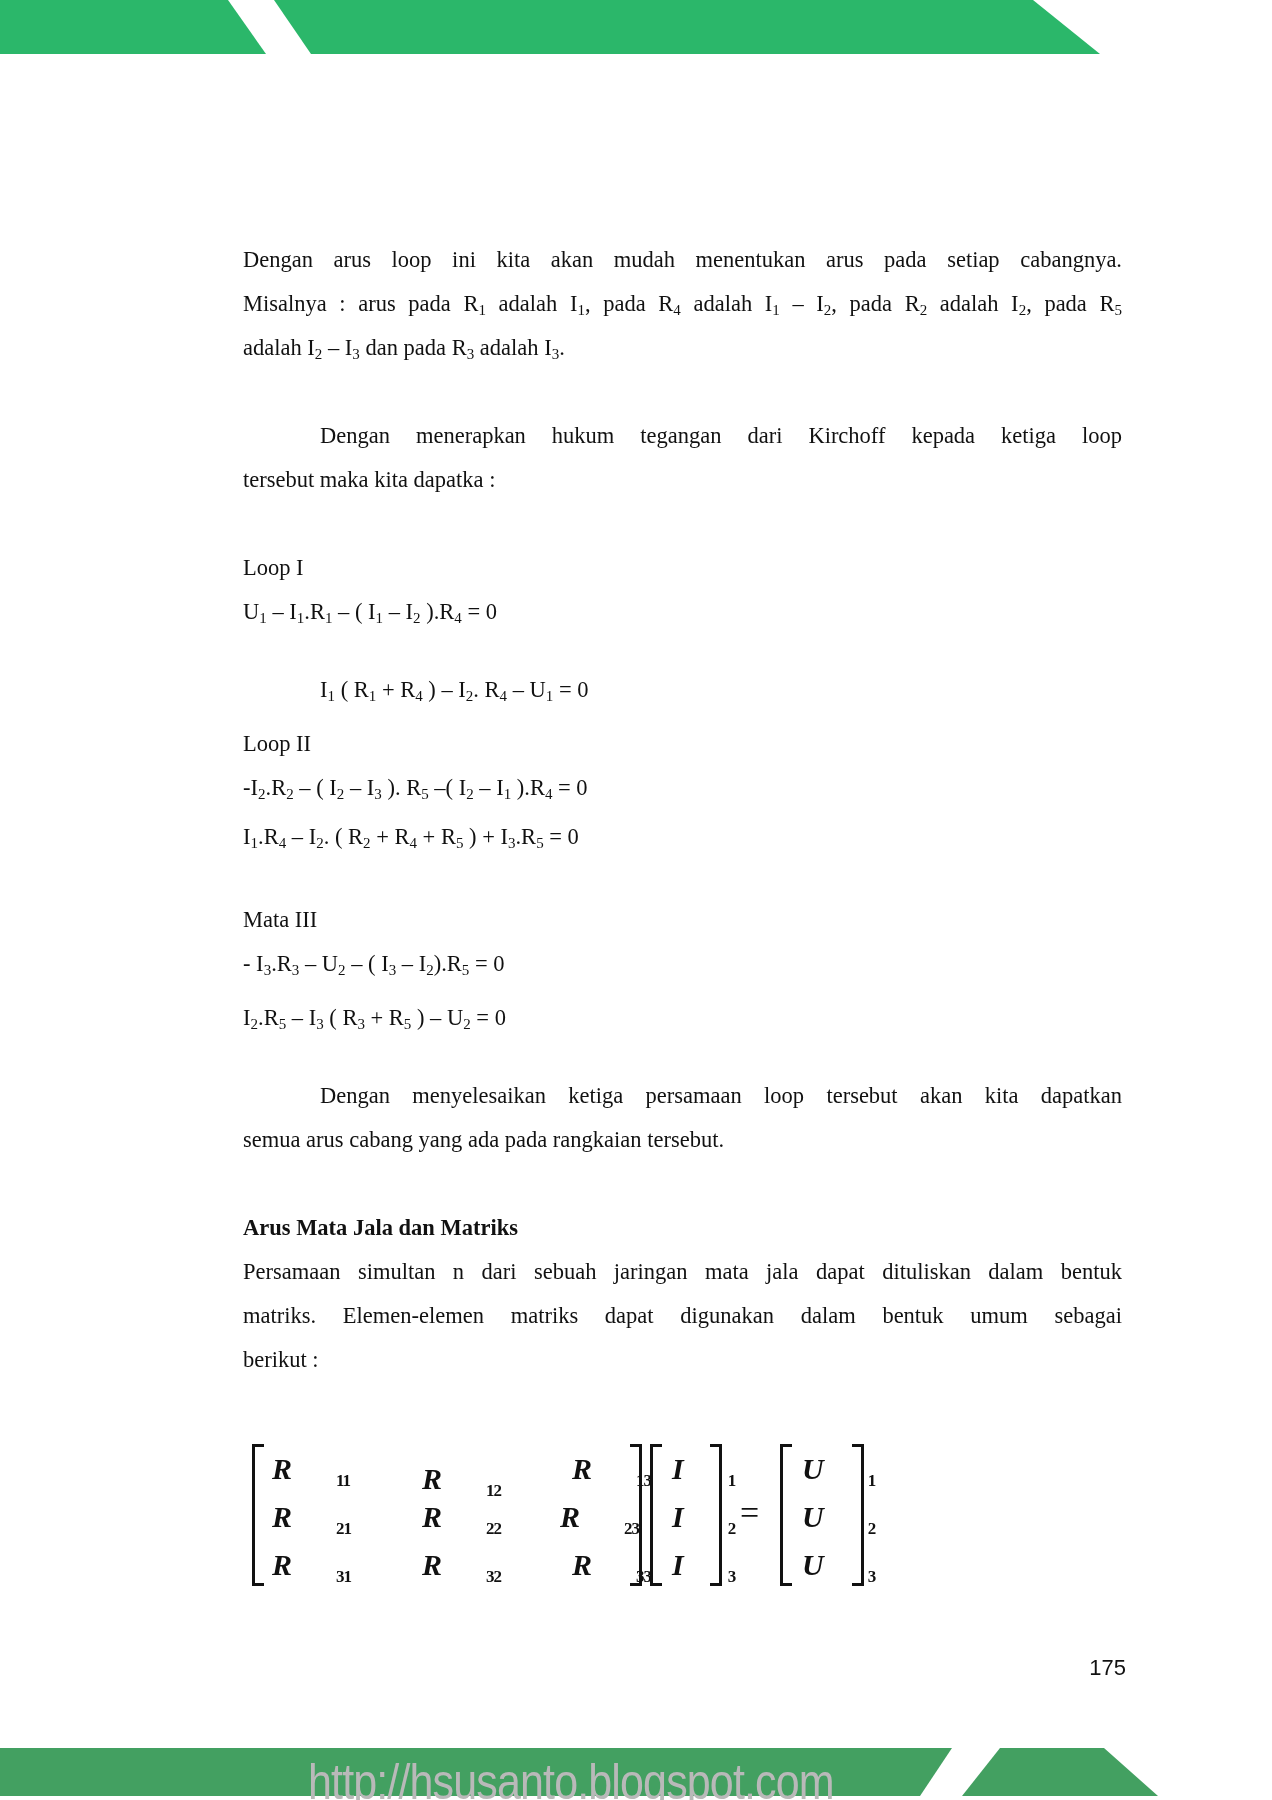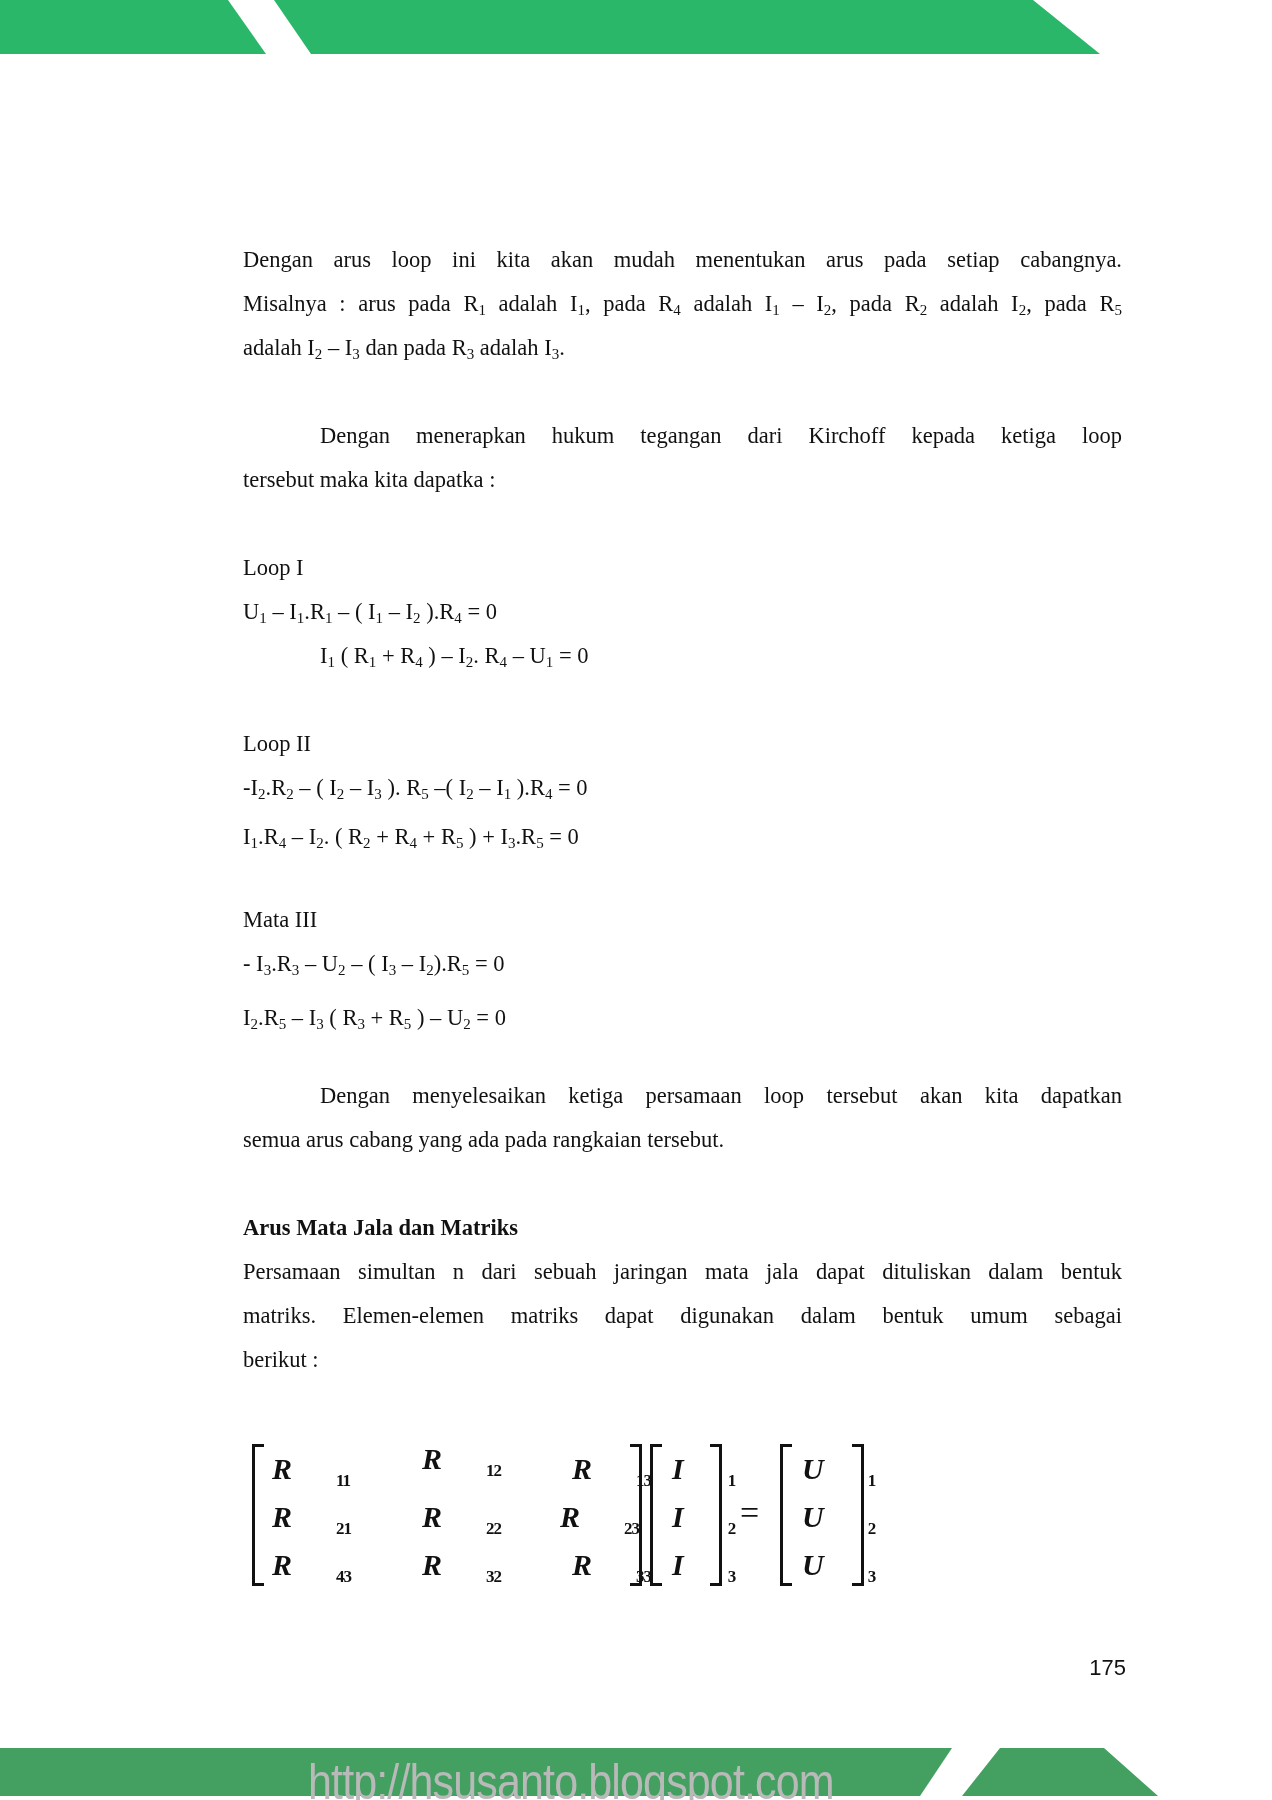--- a/index.html
+++ b/index.html
@@ -43,21 +43,21 @@
 
   <div class="line just" style="top:246px;">Dengan arus loop ini kita akan mudah menentukan arus pada setiap cabangnya.</div>
   <div class="line just" style="top:290px;">Misalnya : arus pada R<sub>1</sub> adalah I<sub>1</sub>, pada R<sub>4</sub> adalah I<sub>1</sub> – I<sub>2</sub>, pada R<sub>2</sub> adalah I<sub>2</sub>, pada R<sub>5</sub></div>
   <div class="line" style="top:334px;">adalah I<sub>2</sub> – I<sub>3</sub> dan pada R<sub>3</sub> adalah I<sub>3</sub>.</div>
 
   <div class="line just indent" style="top:422px;">Dengan menerapkan hukum tegangan dari Kirchoff kepada ketiga loop</div>
   <div class="line" style="top:466px;">tersebut maka kita dapatka  :</div>
 
   <div class="line" style="top:554px;">Loop I</div>
   <div class="line" style="top:598px;">U<sub>1</sub> – I<sub>1</sub>.R<sub>1</sub> – ( I<sub>1</sub> – I<sub>2</sub> ).R<sub>4</sub>   = 0</div>
-  <div class="line eq-indent" style="top:642px;">I<sub>1</sub> ( R<sub>1</sub> + R<sub>4</sub> ) – I<sub>2</sub>. R<sub>4</sub> – U<sub>1</sub> = 0</div>
+  <div class="line eq-indent" style="top:676px;">I<sub>1</sub> ( R<sub>1</sub> + R<sub>4</sub> ) – I<sub>2</sub>. R<sub>4</sub> – U<sub>1</sub> = 0</div>
 
   <div class="line" style="top:730px;">Loop II</div>
   <div class="line" style="top:774px;">-I<sub>2</sub>.R<sub>2</sub> – ( I<sub>2</sub> – I<sub>3</sub> ). R<sub>5</sub> –( I<sub>2</sub> – I<sub>1</sub> ).R<sub>4</sub> = 0</div>
   <div class="line" style="top:784px;margin-top:39px;">I<sub>1</sub>.R<sub>4</sub> – I<sub>2</sub>. ( R<sub>2</sub> + R<sub>4</sub> + R<sub>5</sub> ) + I<sub>3</sub>.R<sub>5</sub>  = 0</div>
 
   <div class="line" style="top:906px;">Mata III</div>
   <div class="line" style="top:950px;">- I<sub>3</sub>.R<sub>3</sub> – U<sub>2</sub> – ( I<sub>3</sub> – I<sub>2</sub>).R<sub>5</sub>   =  0</div>
   <div class="line" style="top:1004px;">I<sub>2</sub>.R<sub>5</sub> – I<sub>3</sub> ( R<sub>3</sub> + R<sub>5</sub> ) – U<sub>2</sub>   =  0</div>
 
   <div class="line just indent" style="top:1082px;">Dengan menyelesaikan ketiga persamaan loop tersebut akan kita dapatkan</div>
@@ -68,26 +68,26 @@
   <div class="line just" style="top:1302px;">matriks. Elemen-elemen matriks dapat digunakan dalam bentuk umum sebagai</div>
   <div class="line" style="top:1346px;">berikut :</div>
 </div>
 
 <div class="matrix-eq">
 
   <div class="bracket l" style="left:2px;"></div>
   <div class="bracket r" style="left:380px;"></div>
 
   <div class="mcell" style="left:22px; top:10px;">R<sub>11</sub></div>
-  <div class="mcell" style="left:172px; top:0;">R<sub>12</sub></div>
+  <div class="mcell" style="left:172px; top:20px;">R<sub>12</sub></div>
   <div class="mcell" style="left:322px; top:10px;">R<sub>13</sub></div>
   <div class="mcell" style="left:22px; top:58px;">R<sub>21</sub></div>
   <div class="mcell" style="left:172px; top:58px;">R<sub>22</sub></div>
   <div class="mcell" style="left:310px; top:58px;">R<sub>23</sub></div>
-  <div class="mcell" style="left:22px; top:106px;">R<sub>43</sub></div>
+  <div class="mcell" style="left:22px; top:106px;">R<sub>31</sub></div>
   <div class="mcell" style="left:172px; top:106px;">R<sub>32</sub></div>
   <div class="mcell" style="left:322px; top:106px;">R<sub>33</sub></div>
 
   <div class="bracket l" style="left:400px;"></div>
   <div class="bracket r" style="left:460px;"></div>
   <div class="mcell" style="left:422px; top:10px;">I<sub>1</sub></div>
   <div class="mcell" style="left:422px; top:58px;">I<sub>2</sub></div>
   <div class="mcell" style="left:422px; top:106px;">I<sub>3</sub></div>
 
   <div class="equals" style="left:490px; top:50px;">=</div>

